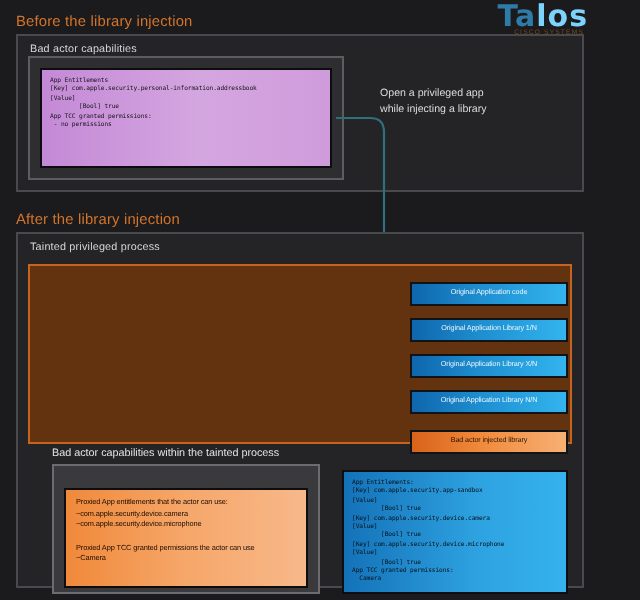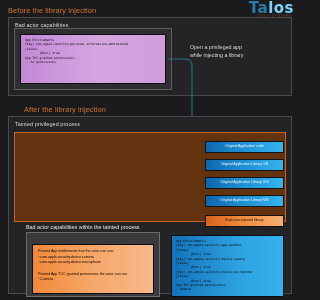--- a/index.html
+++ b/index.html
@@ -24,21 +24,21 @@
     font-size: 3.3px; color: #7a4a22; letter-spacing: .6px;
   }
 
   
   .sec-title {
     position: absolute; left: 8px;
     font-size: 7.4px; font-weight: 400; color: #d4742a;
     letter-spacing: .1px;
   }
   #t-before { top: 6px; }
-  #t-after  { top: 105px; margin-left: 16px; }
+  #t-after  { top: 105px; }
 
   
   .panel {
     position: absolute;
     border: 1px solid #4a4a4e;
     background: #242426;
   }
   #panel-before { left: 8px; top: 17px; width: 284px; height: 79px; }
   #panel-after  { left: 8px; top: 116px; width: 284px; height: 178px; }
 

